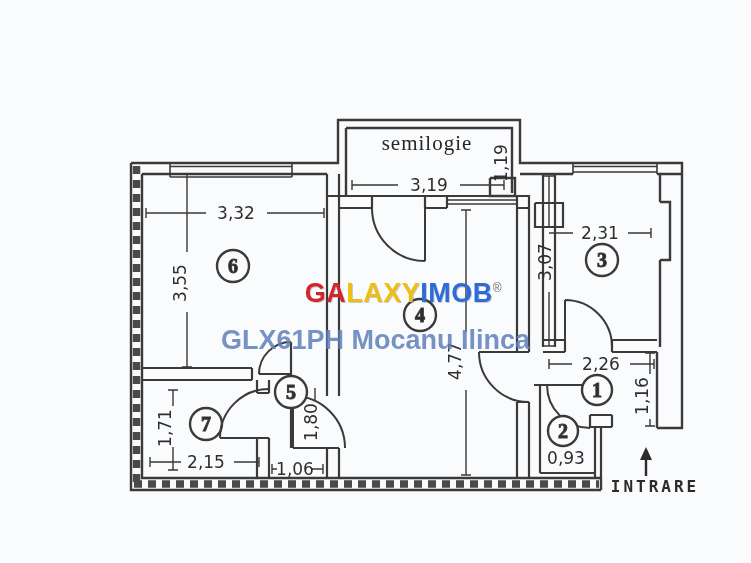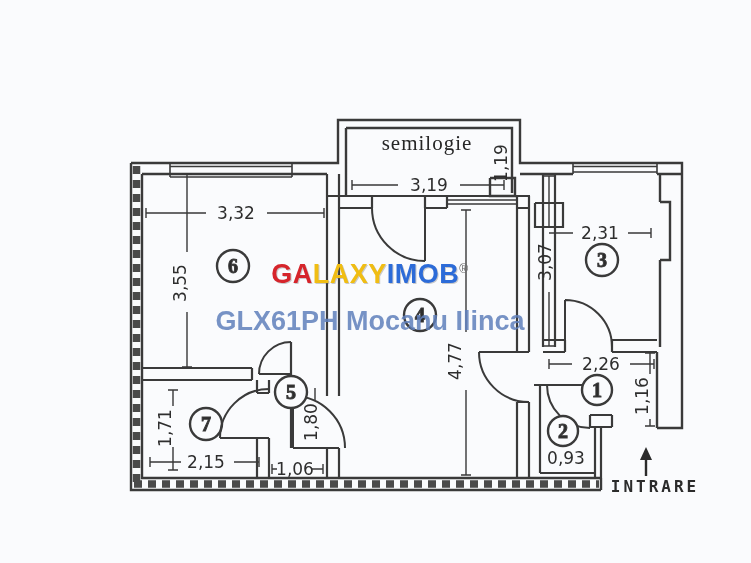--- a/index.html
+++ b/index.html
@@ -11,21 +11,21 @@
   svg{position:absolute;left:0;top:0;}
   .wall{stroke:#3a3a3a;fill:none;}
   .hatch{stroke:#4a4a4a;fill:none;stroke-width:7.5;stroke-dasharray:8 6;}
   .thin{stroke:#3a3a3a;fill:none;stroke-width:1.6;}
   .door{stroke:#3a3a3a;fill:none;stroke-width:2;}
   .dim{stroke:#383838;fill:none;stroke-width:1.4;}
   .dimtxt{font:17px "DejaVu Sans",sans-serif;fill:#2e2e2e;}
   .roomnum{font:700 20px "Liberation Serif",serif;fill:#2b2b2b;}
   .balctxt{font:21px "Liberation Serif",serif;fill:#262626;letter-spacing:1px;}
   .entrtxt{font:700 16px "DejaVu Sans Mono",monospace;fill:#2b2b2b;letter-spacing:3px;}
-  .wm{position:absolute;text-align:center;white-space:nowrap;pointer-events:none;}
+  .wm{position:absolute;text-align:right;white-space:nowrap;pointer-events:none;margin-top:19px;}
   .wm1{left:238px;top:259px;width:264px;font:800 27px "Liberation Sans",sans-serif;
        letter-spacing:.5px;text-shadow:1px 1px 0 rgba(110,110,110,.35);}
   .wm1 .ga{color:#d6242b;}
   .wm1 .laxy{color:#f0bd13;}
   .wm1 .imob{color:#2c6bd8;}
   .wm1 .reg{color:#6a6a6a;font:400 12px "Liberation Sans",sans-serif;vertical-align:super;text-shadow:none;}
   .wm2{left:238px;top:287px;width:264px;font:700 16px "Liberation Sans",sans-serif;color:#1f55b5;}
   .wm3{left:210px;top:306px;width:320px;font:700 27px "Liberation Sans",sans-serif;color:#6080bc;opacity:.85;}
 </style>
 </head>

